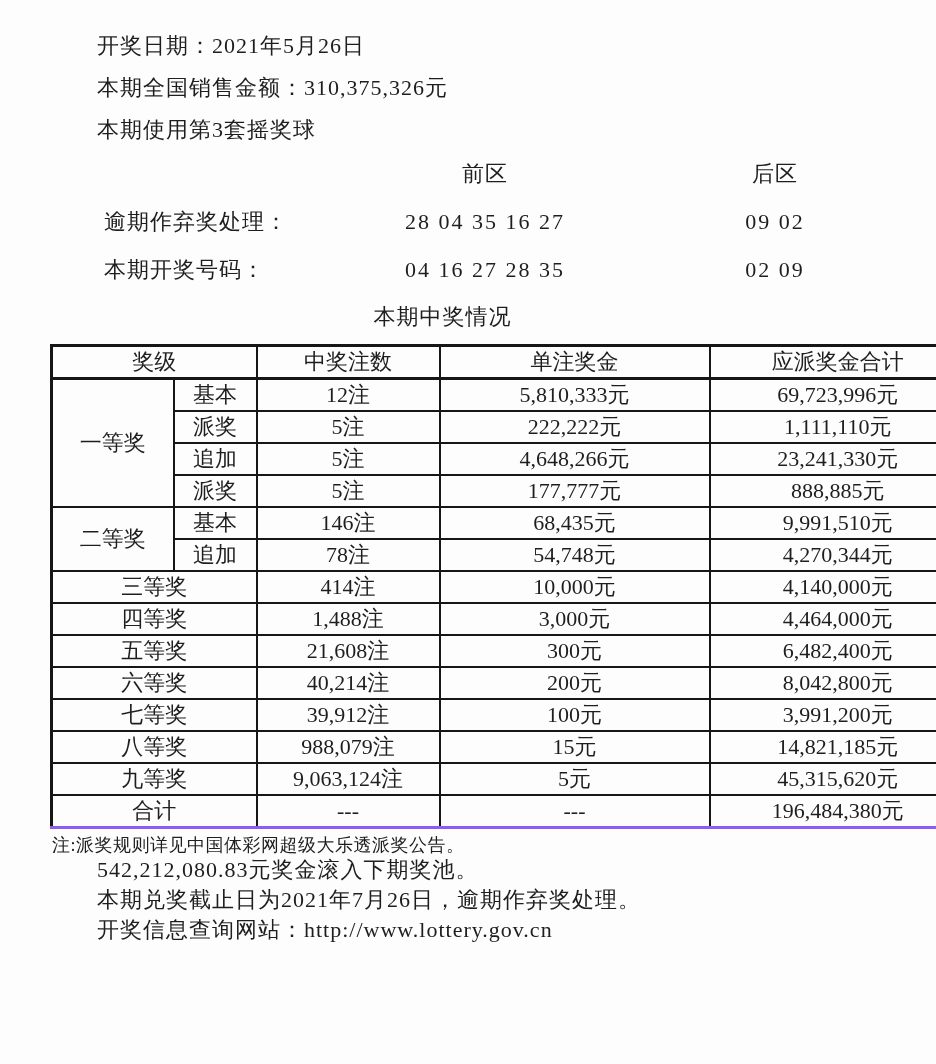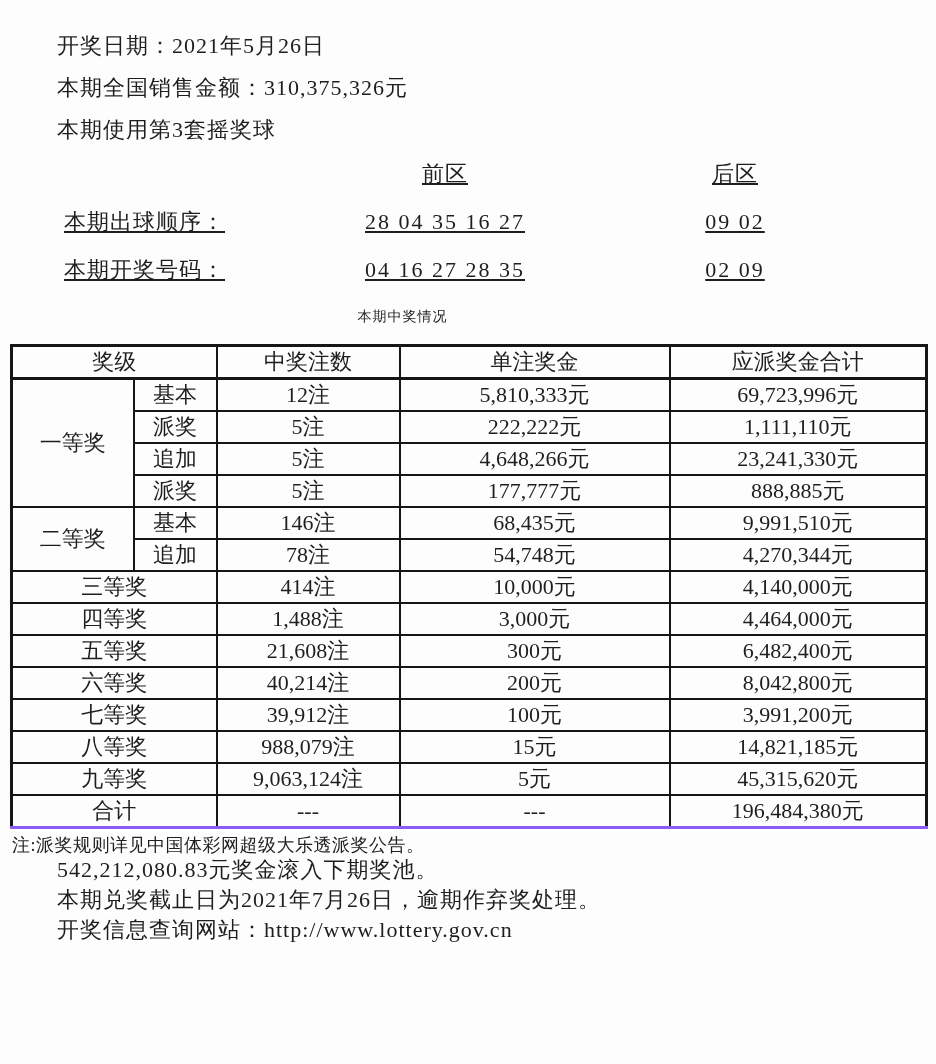--- a/index.html
+++ b/index.html
@@ -3,21 +3,21 @@
 <meta charset="utf-8">
 <style>
   html, body { margin: 0; padding: 0; }
   body {
     width: 936px; height: 1064px;
     background: #fdfdfd;
     color: #1e1e1e;
     font-family: "Liberation Serif", "DejaVu Serif", serif;
     overflow: hidden;
   }
-  .page { position: relative; width: 805px; height: 1064px; }
+  .page { position: relative; width: 805px; height: 1064px; padding-left: 40px; }
 
   
   .topline {
     margin: 0 0 0 57px;
     font-size: 22px;
     line-height: 24px;
     letter-spacing: 1px;
     white-space: nowrap;
   }
   .topline.first { padding-top: 34px; }
@@ -25,32 +25,31 @@
 
   
   .zone-grid { margin-top: 20px; }
   .zone-row {
     display: grid;
     grid-template-columns: 330px 230px 350px;
     font-size: 22px;
     line-height: 24px;
     letter-spacing: 1px;
     margin-top: 24px;
-    text-decoration: underline;
   }
   .zone-row.zone-head { margin-top: 18px; }
   .zone-label { padding-left: 64px; white-space: nowrap; }
   .zone-front, .zone-back { text-align: center; white-space: nowrap; }
   .nums { letter-spacing: 2px; }
 
   
   .table-title {
     margin: 23px 0 0 0;
     text-align: center;
-    font-size: 14px;
+    font-size: 22px;
     line-height: 24px;
     letter-spacing: 1px;
   }
 
   
   table.prize {
     margin: 15px 12px 0 10px;
     width: 915px;
     table-layout: fixed;
     border-collapse: collapse;
@@ -95,21 +94,21 @@
   <p class="topline">本期全国销售金额：310,375,326元</p>
   <p class="topline">本期使用第3套摇奖球</p>
 
   <div class="zone-grid">
     <div class="zone-row zone-head">
       <div class="zone-label"></div>
       <div class="zone-front">前区</div>
       <div class="zone-back">后区</div>
     </div>
     <div class="zone-row">
-      <div class="zone-label">本期出球顺序：</div>
+      <div class="zone-label">逾期作弃奖处理：</div>
       <div class="zone-front nums">28 04 35 16 27</div>
       <div class="zone-back nums">09 02</div>
     </div>
     <div class="zone-row">
       <div class="zone-label">本期开奖号码：</div>
       <div class="zone-front nums">04 16 27 28 35</div>
       <div class="zone-back nums">02 09</div>
     </div>
   </div>
 

